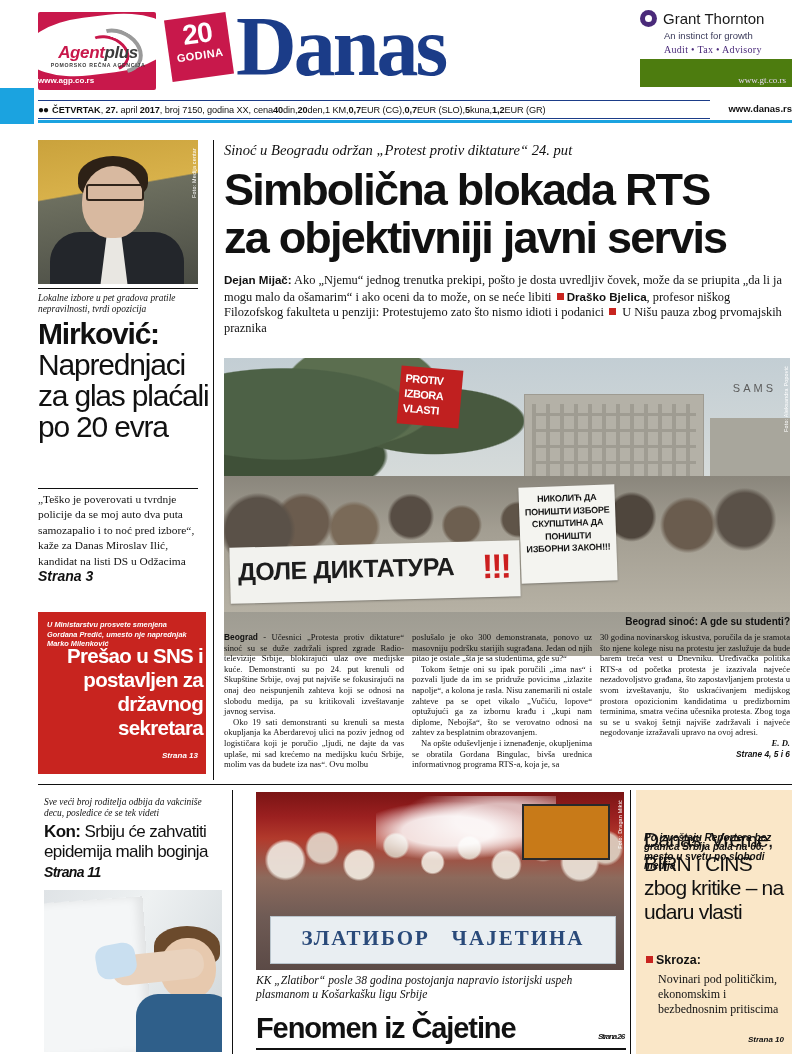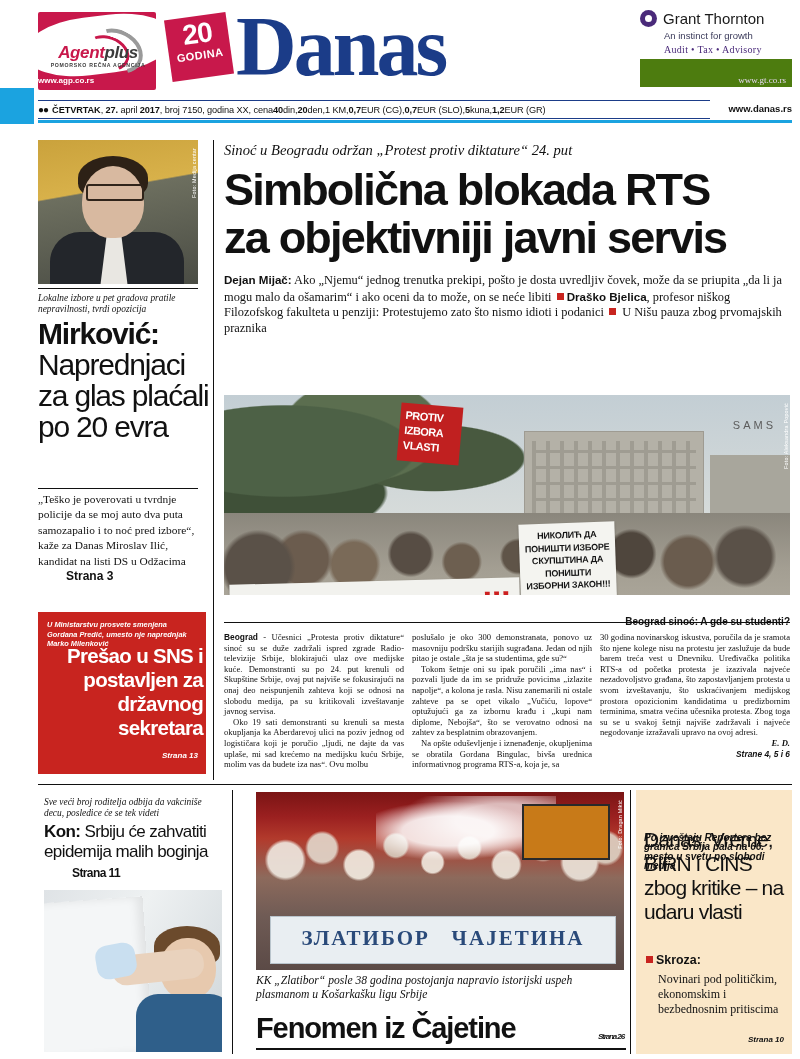--- a/index.html
+++ b/index.html
@@ -157,22 +157,22 @@
     letter-spacing:-1.2px;color:#111;
   }
   .mirk-head b{font-weight:bold;}
   .mirk-rule{position:absolute;left:38px;top:488px;width:160px;height:1px;background:#111;}
   .mirk-body{
     position:absolute;left:38px;top:492px;width:166px;
     font-family:"Liberation Serif",serif;font-size:11.4px;line-height:15.4px;
     text-align:left;color:#111;
   }
   .strana{
-    font-family:"Liberation Sans",sans-serif;font-weight:bold;
-    font-size:12px;white-space:nowrap;margin-left:28px;
+    font-family:"Liberation Sans",sans-serif;font-style:italic;font-weight:bold;
+    font-size:14px;white-space:nowrap;
   }
 
   .sns-box{
     position:absolute;left:38px;top:612px;width:168px;height:162px;background:#c8241f;
     color:#fff;overflow:hidden;
   }
   .sns-kicker{
     position:absolute;left:9px;top:8px;width:152px;
     font-family:"Liberation Sans",sans-serif;font-style:italic;font-weight:bold;
     font-size:7.4px;line-height:9.6px;color:#fff;
@@ -206,23 +206,22 @@
     font-family:"Liberation Serif",serif;font-size:12.4px;line-height:15.6px;color:#111;
   }
   .main-sub b{font-family:"Liberation Sans",sans-serif;font-weight:bold;font-size:11.6px;}
   .sq{
     display:inline-block;width:7px;height:7px;background:#c8241f;
     margin:0 3px 0 2px;vertical-align:1px;
   }
 
   
   .protest{
-    position:absolute;left:224px;top:358px;width:566px;height:200px;overflow:hidden;
+    position:absolute;left:224px;top:358px;width:566px;height:298px;overflow:hidden;
     background:linear-gradient(#b9c3c8 0%,#c9d0d2 28%,#9ea59d 45%,#8d8d85 60%,#a9a59a 100%);
-    margin-top:37px;
   }
   .sky{position:absolute;left:0;top:0;width:566px;height:120px;
     background:linear-gradient(#c3ced4,#d6dbda);}
   .trees{
     position:absolute;left:0;top:0;width:300px;height:140px;
     background:radial-gradient(ellipse at 20% 40%,#4d6146 0 38%,transparent 39%),
                radial-gradient(ellipse at 46% 25%,#5b6e4f 0 34%,transparent 35%),
                radial-gradient(ellipse at 70% 45%,#48593f 0 30%,transparent 31%),
                radial-gradient(ellipse at 5% 70%,#3f5038 0 36%,transparent 37%);
   }

